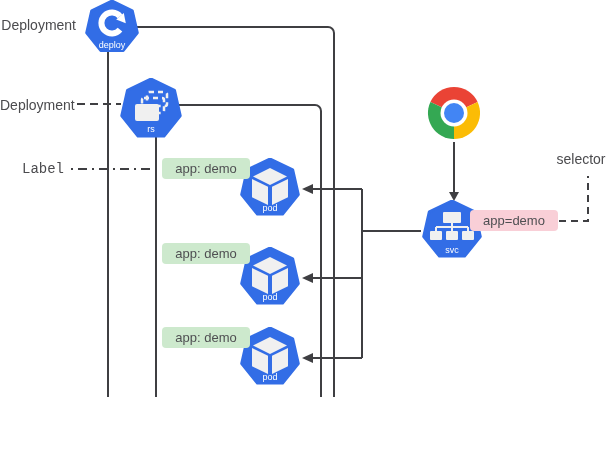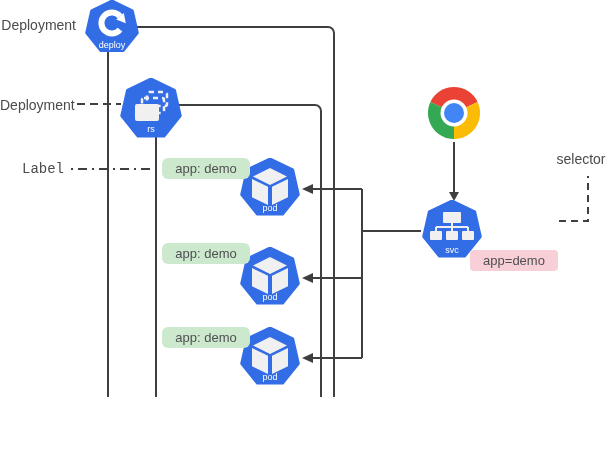--- a/index.html
+++ b/index.html
@@ -14,22 +14,22 @@
   #lines{position:absolute;left:0;top:0;z-index:2;}
   .lbl{
     position:absolute;font-size:14px;line-height:16px;color:#4b4b4e;z-index:3;
     white-space:nowrap;
   }
   .badge{
     position:absolute;height:21px;line-height:21px;border-radius:4px;
     font-size:13px;color:#4f4f52;text-align:center;z-index:5;
     white-space:nowrap;
   }
-  .badge.green{background:#cde9cd;border-radius:6px;}
-  .badge.pink{background:#f9cfd7;margin-top:40px;}
+  .badge.green{background:#cde9cd;}
+  .badge.pink{background:#f9cfd7;}
   .icon{position:absolute;z-index:4;}
   .k8s-label{font-size:9px;fill:#ffffff;font-family:"Liberation Sans",sans-serif;}
   #watermark{
     position:absolute;right:13px;top:429px;font-size:13px;color:#c9c9c9;z-index:6;
   }
 </style>
 </head>
 <body>
 
 <div id="stage">

